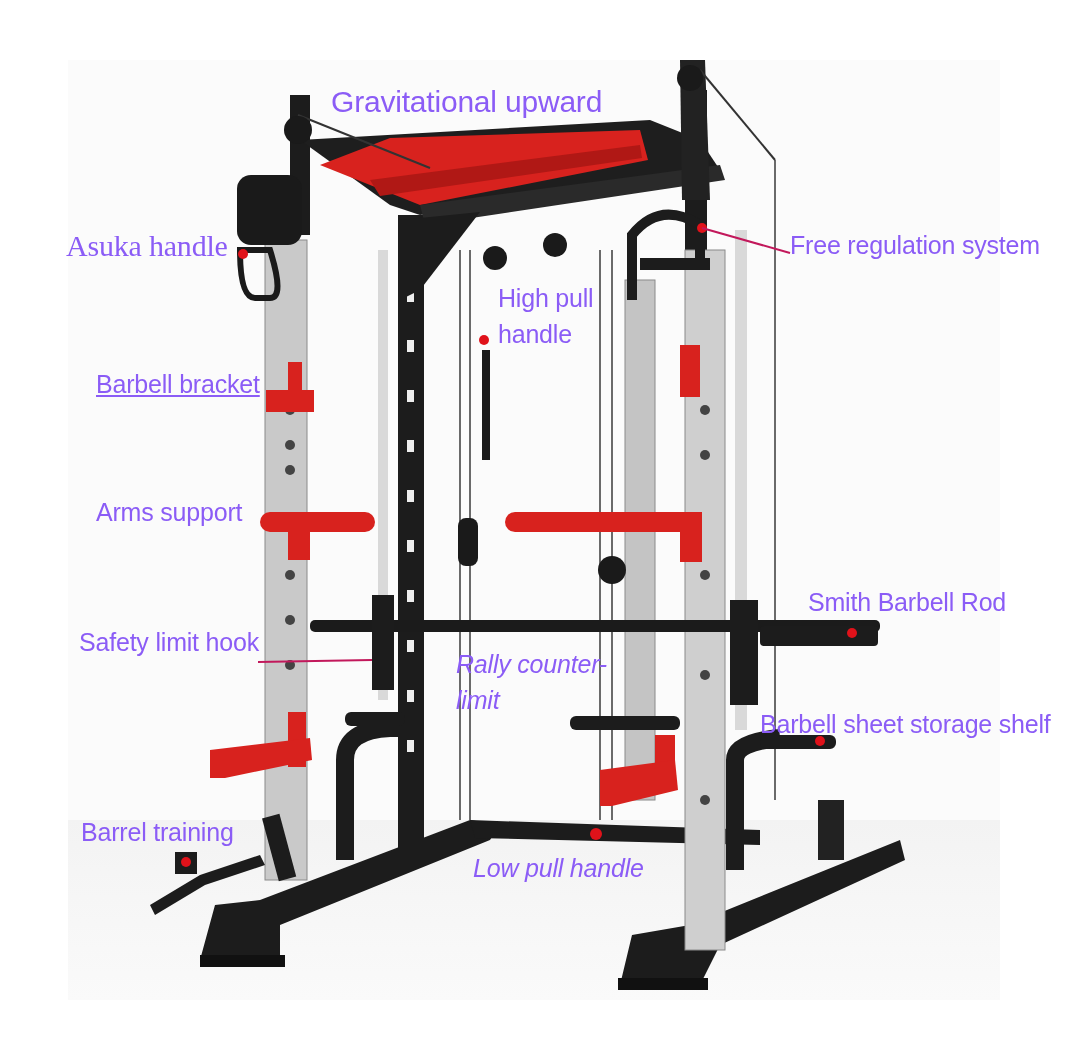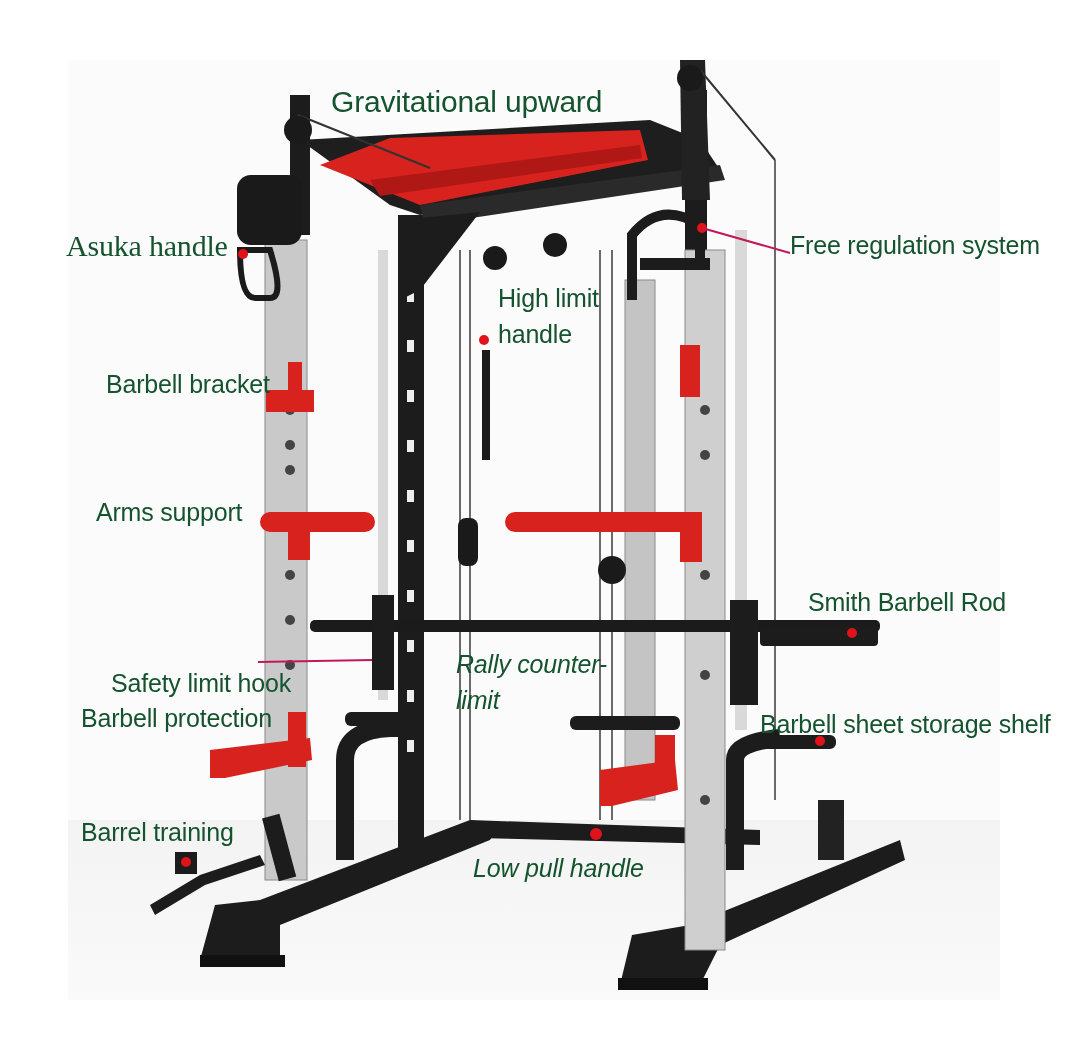--- a/index.html
+++ b/index.html
@@ -2,21 +2,21 @@
 <html><head>
   <meta charset="utf-8">
   <style>
     html, body { margin: 0; padding: 0; background: #ffffff; }
     body { width: 1070px; height: 1060px; position: relative; overflow: hidden;
            font-family: "Liberation Sans", "DejaVu Sans", sans-serif; }
     .photo-bg { position: absolute; left: 68px; top: 60px; width: 932px; height: 940px; background: #fbfbfb; }
     .floor { position: absolute; left: 68px; top: 820px; width: 932px; height: 180px;
              background: linear-gradient(#f3f3f3, #fafafa); }
     svg.rack { position: absolute; left: 0; top: 0; width: 1070px; height: 1060px; }
-    .label { position: absolute; color: #14532d; white-space: nowrap; line-height: 1.45; letter-spacing: -0.2px; }
+    .label { position: absolute; color: #8b5cf6; white-space: nowrap; line-height: 1.45; letter-spacing: -0.2px; }
     .lbl-lg { font-size: 30px; }
     .lbl-md { font-size: 25px; }
     .multi span { display: block; }
   </style>
 </head>
 <body>
 
 <div class="photo-bg"></div>
 <div class="floor"></div>
 
@@ -161,29 +161,28 @@
   <g stroke="#c2185b" stroke-width="2">
     <line x1="702" y1="228" x2="790" y2="253"></line>
     <line x1="258" y1="662" x2="372" y2="660"></line>
   </g>
 </svg>
 
 <div class="label lbl-lg" style="left:331px; top:80px;">Gravitational upward</div>
 <div class="label lbl-lg" style="left:66px; top:224px;font-family:Liberation Serif, serif;">Asuka handle</div>
 <div class="label lbl-md" style="left:790px; top:227px;">Free regulation system</div>
 <div class="label lbl-md multi" style="left:498px; top:280px; line-height:36px;">
-  <span>High limit</span>
+  <span>High pull</span>
   <span>handle</span>
 </div>
-<div class="label lbl-md" style="left:106px; top:366px;">Barbell bracket</div>
+<div class="label lbl-md" style="left:96px; top:366px;text-decoration:underline;">Barbell bracket</div>
 <div class="label lbl-md" style="left:96px; top:494px;text-align:right;">Arms support</div>
 <div class="label lbl-md" style="left:808px; top:584px;">Smith Barbell Rod</div>
-<div class="label lbl-md" style="left:79px; top:665px;margin-left:32px;">Safety limit hook</div>
+<div class="label lbl-md" style="left:79px; top:624px;">Safety limit hook</div>
 <div class="label lbl-md multi" style="left:456px; top:646px; line-height:36px;font-style:italic;">
   <span>Rally counter-</span>
   <span>limit</span>
 </div>
 <div class="label lbl-md multi" style="left:81px; top:700px; line-height:36px;">
-  <span>Barbell protection</span>
 </div>
 <div class="label lbl-md" style="left:760px; top:706px;text-align:center;">Barbell sheet storage shelf</div>
 <div class="label lbl-md" style="left:81px; top:814px;">Barrel training</div>
 <div class="label lbl-md" style="left:473px; top:850px;font-style:italic;">Low pull handle</div>
 
 </body></html>

